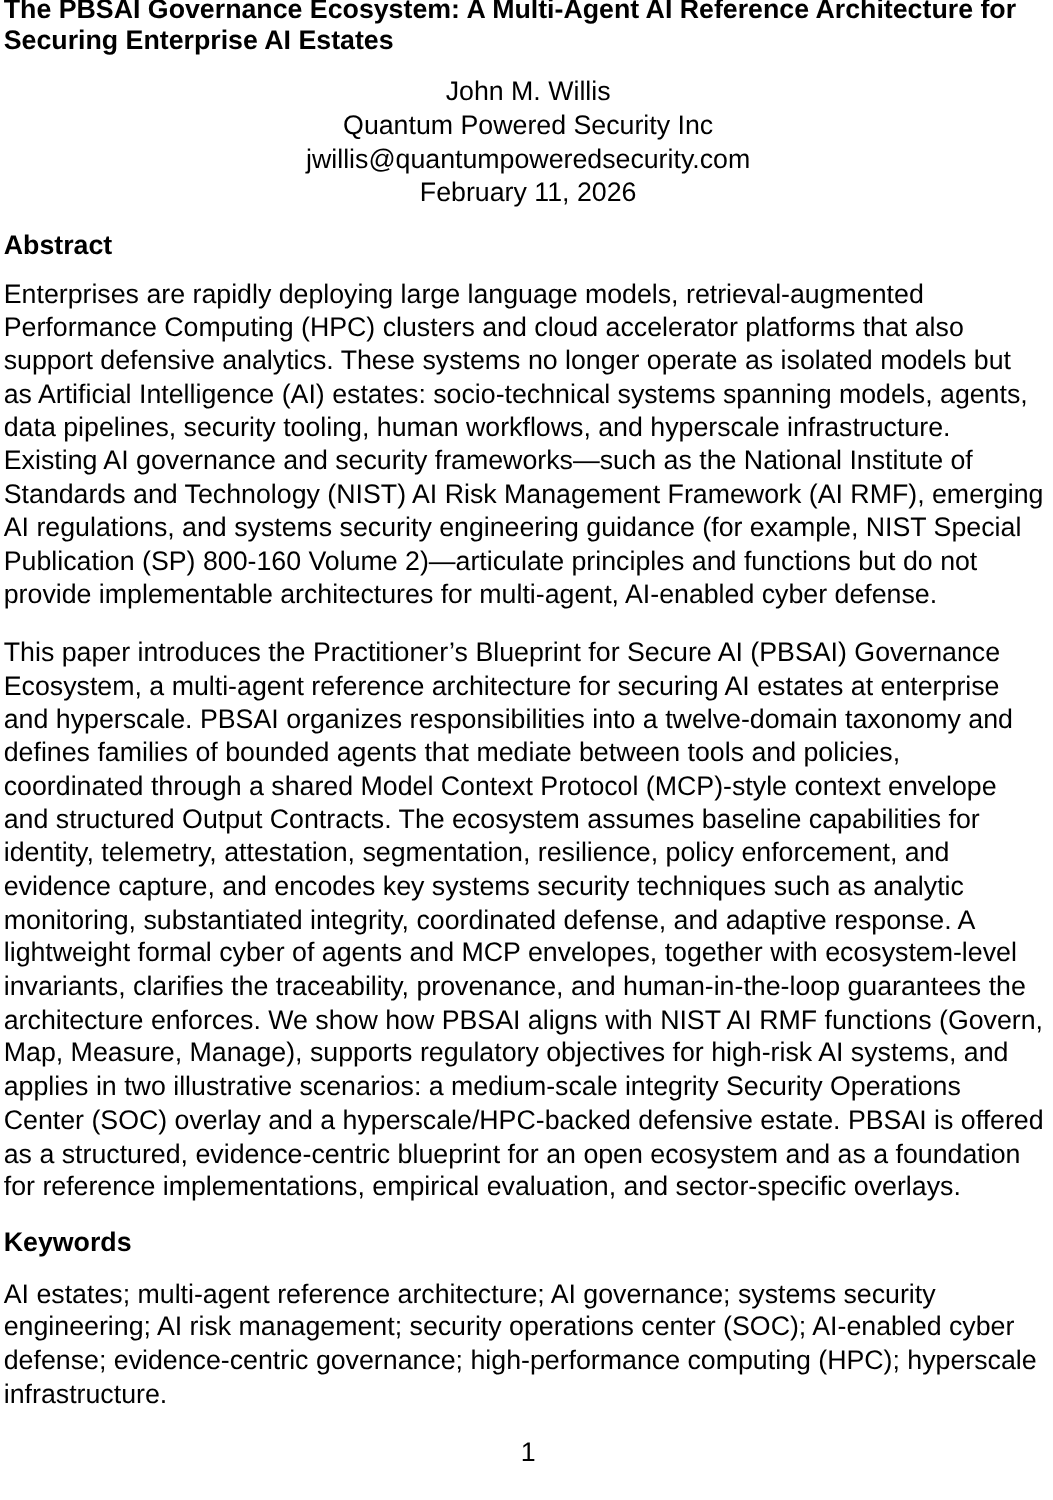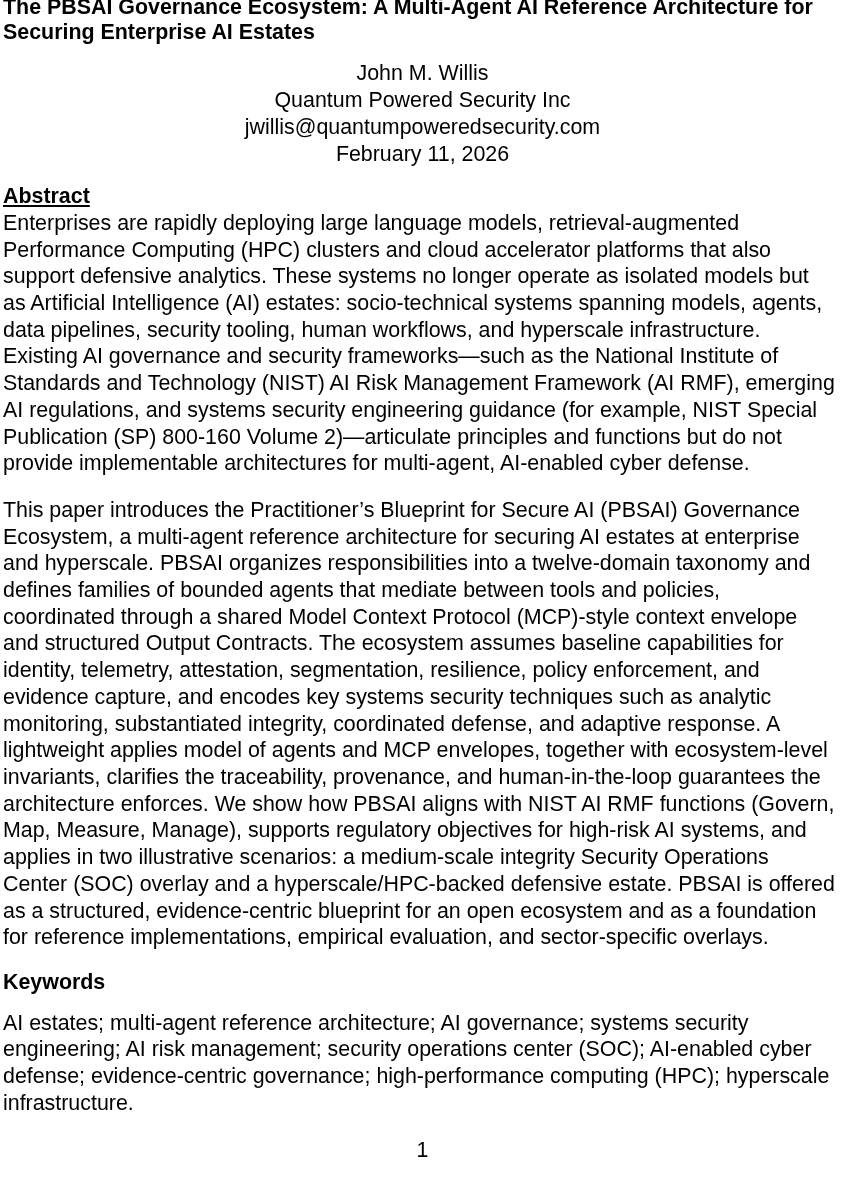--- a/index.html
+++ b/index.html
@@ -37,29 +37,29 @@
     font-weight: normal;
     line-height: 26.7px;
     text-align: center;
   }
   .heading {
     font-size: 21.4px;
     font-weight: bold;
     line-height: 26.7px;
     margin: 0;
   }
-  .h-abstract { margin-top: 16px; text-decoration: underline; }
+  .h-abstract { margin-top: 16px; }
   .h-keywords { margin-top: 18px; }
   .para {
     font-size: 21.4px;
     font-weight: normal;
     line-height: 26.7px;
     margin: 0;
   }
-  .para1 { }
+  .para1 { margin-top: 12px; }
   .para2 { margin-top: 20px; }
   .kw    { margin-top: 14px; }
   .pagenum {
     margin-top: 21px;
     font-size: 21.4px;
     line-height: 26.7px;
     text-align: center;
   }
 </style>
 </head>
@@ -97,21 +97,21 @@
   <div class="para para2">
       <div class="line">This paper introduces the Practitioner’s Blueprint for Secure AI (PBSAI) Governance</div>
       <div class="line">Ecosystem, a multi-agent reference architecture for securing AI estates at enterprise</div>
       <div class="line">and hyperscale. PBSAI organizes responsibilities into a twelve-domain taxonomy and</div>
       <div class="line">defines families of bounded agents that mediate between tools and policies,</div>
       <div class="line">coordinated through a shared Model Context Protocol (MCP)-style context envelope</div>
       <div class="line">and structured Output Contracts. The ecosystem assumes baseline capabilities for</div>
       <div class="line">identity, telemetry, attestation, segmentation, resilience, policy enforcement, and</div>
       <div class="line">evidence capture, and encodes key systems security techniques such as analytic</div>
       <div class="line">monitoring, substantiated integrity, coordinated defense, and adaptive response. A</div>
-      <div class="line">lightweight applies model of agents and MCP envelopes, together with ecosystem-level</div>
+      <div class="line">lightweight formal cyber of agents and MCP envelopes, together with ecosystem-level</div>
       <div class="line">invariants, clarifies the traceability, provenance, and human-in-the-loop guarantees the</div>
       <div class="line">architecture enforces. We show how PBSAI aligns with NIST AI RMF functions (Govern,</div>
       <div class="line">Map, Measure, Manage), supports regulatory objectives for high-risk AI systems, and</div>
       <div class="line">applies in two illustrative scenarios: a medium-scale integrity Security Operations</div>
       <div class="line">Center (SOC) overlay and a hyperscale/HPC-backed defensive estate. PBSAI is offered</div>
       <div class="line">as a structured, evidence-centric blueprint for an open ecosystem and as a foundation</div>
       <div class="line">for reference implementations, empirical evaluation, and sector-specific overlays.</div>
     </div>
 
   <div class="heading h-keywords">Keywords</div>

